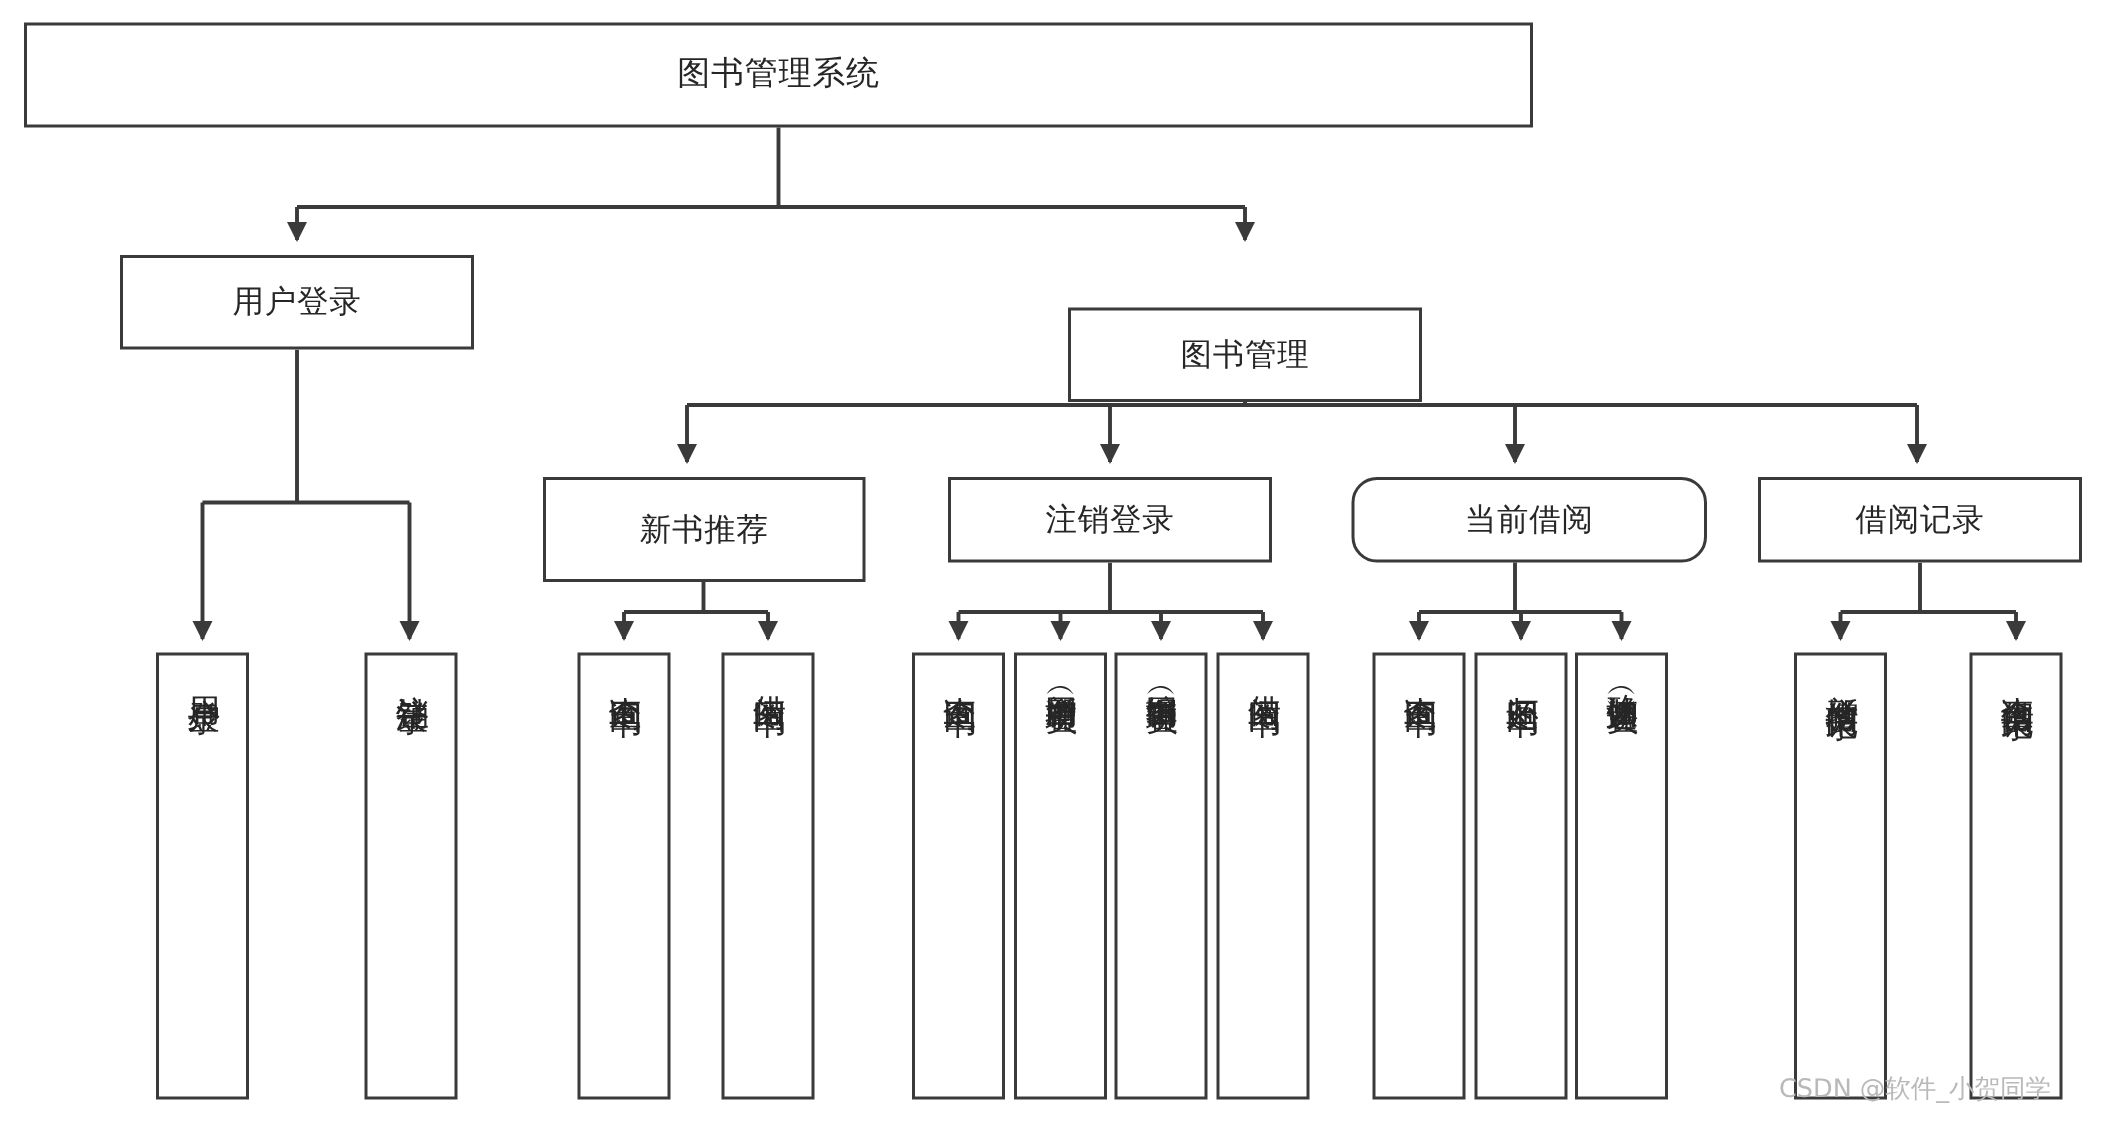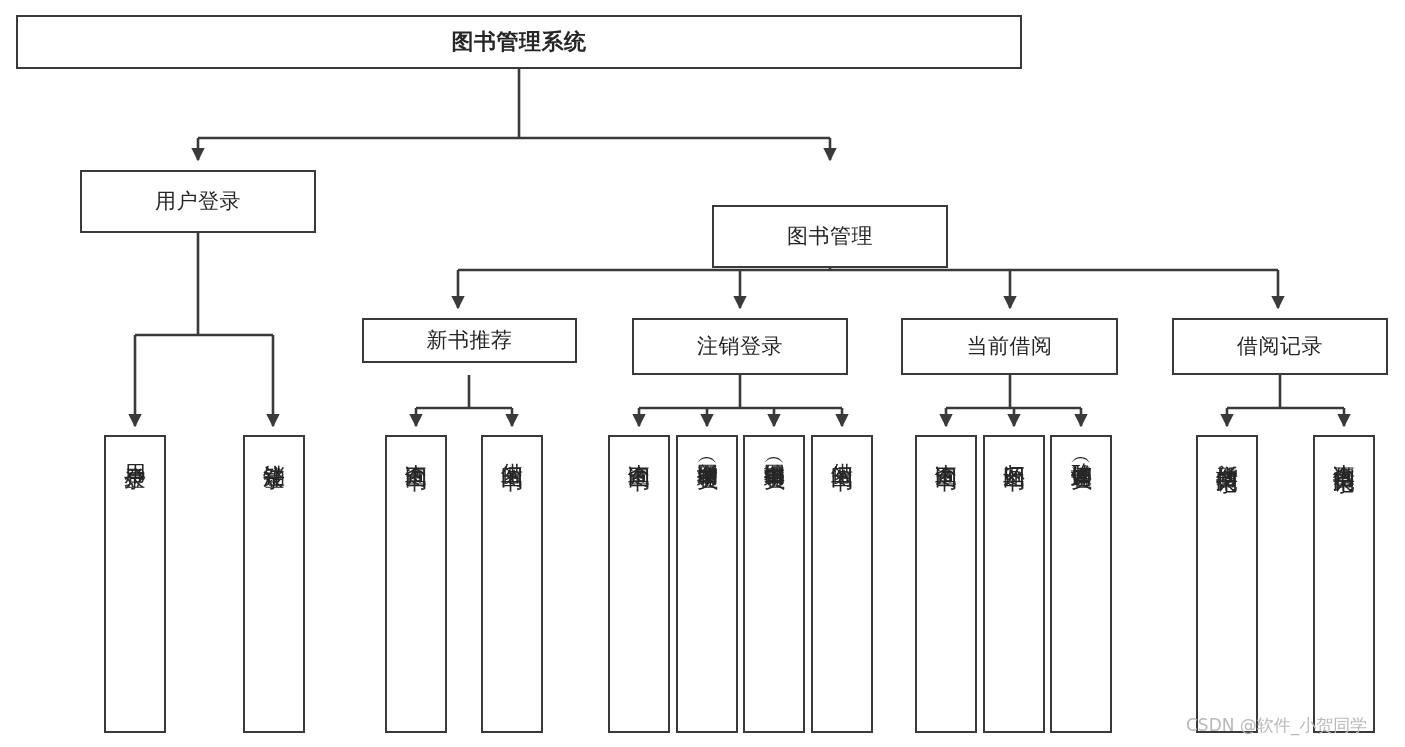--- a/index.html
+++ b/index.html
@@ -127,38 +127,38 @@
       <path d="M 1014 408 L 1014 426" marker-end="url(#arrow)"></path>
       <path d="M 1081 408 L 1081 426" marker-end="url(#arrow)"></path>
 
       <path d="M 1280 375 L 1280 408"></path>
       <path d="M 1227 408 L 1344 408"></path>
       <path d="M 1227 408 L 1227 426" marker-end="url(#arrow)"></path>
       <path d="M 1344 408 L 1344 426" marker-end="url(#arrow)"></path>
     </g>
   </svg>
 
-  <div class="node horiz root" style="left: 16px; top: 15px; width: 1006px; height: 54px; font-weight: bold;">
+  <div class="node horiz root" style="left: 16px; top: 15px; width: 1006px; height: 70px;">
     <span class="node-label">图书管理系统</span>
   </div>
 
   <div class="node horiz" style="left: 80px; top: 170px; width: 236px; height: 63px;">
     <span class="node-label">用户登录</span>
   </div>
   <div class="node horiz" style="left: 712px; top: 170px; width: 236px; height: 63px; margin-top: 35px;">
     <span class="node-label">图书管理</span>
   </div>
 
-  <div class="node horiz" style="left: 362px; top: 318px; width: 215px; height: 45px;">
+  <div class="node horiz" style="left: 362px; top: 318px; width: 215px; height: 70px;">
     <span class="node-label">新书推荐</span>
   </div>
   <div class="node horiz" style="left: 632px; top: 318px; width: 216px; height: 57px;">
     <span class="node-label">注销登录</span>
   </div>
-  <div class="node horiz" style="left: 901px; top: 318px; width: 217px; height: 57px;">
+  <div class="node horiz" style="left: 901px; top: 318px; width: 237px; height: 57px; border-radius: 17px;">
     <span class="node-label">当前借阅</span>
   </div>
   <div class="node horiz" style="left: 1172px; top: 318px; width: 216px; height: 57px;">
     <span class="node-label">借阅记录</span>
   </div>
 
   <div class="node vert" style="left: 104px; top: 435px; width: 62px; height: 298px;">
     <span class="node-label">用户登录</span>
   </div>
   <div class="node vert" style="left: 243px; top: 435px; width: 62px; height: 298px;">

